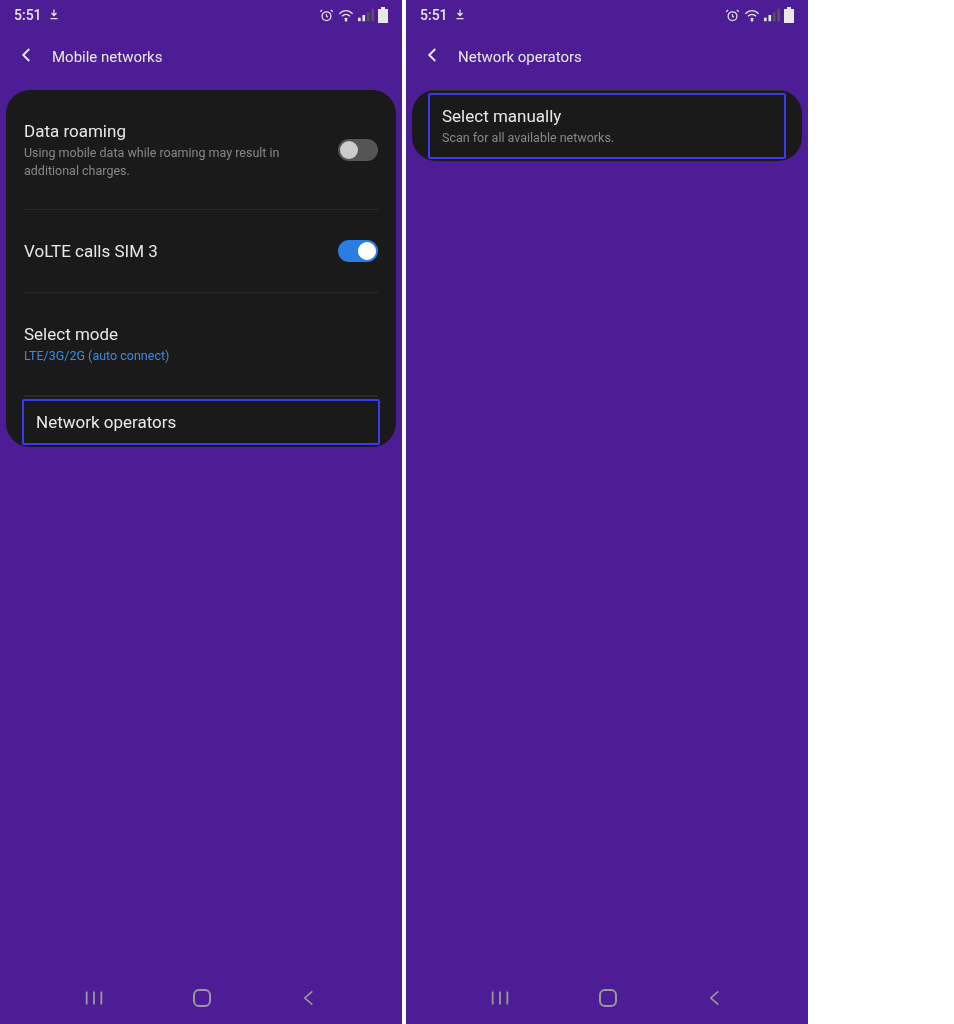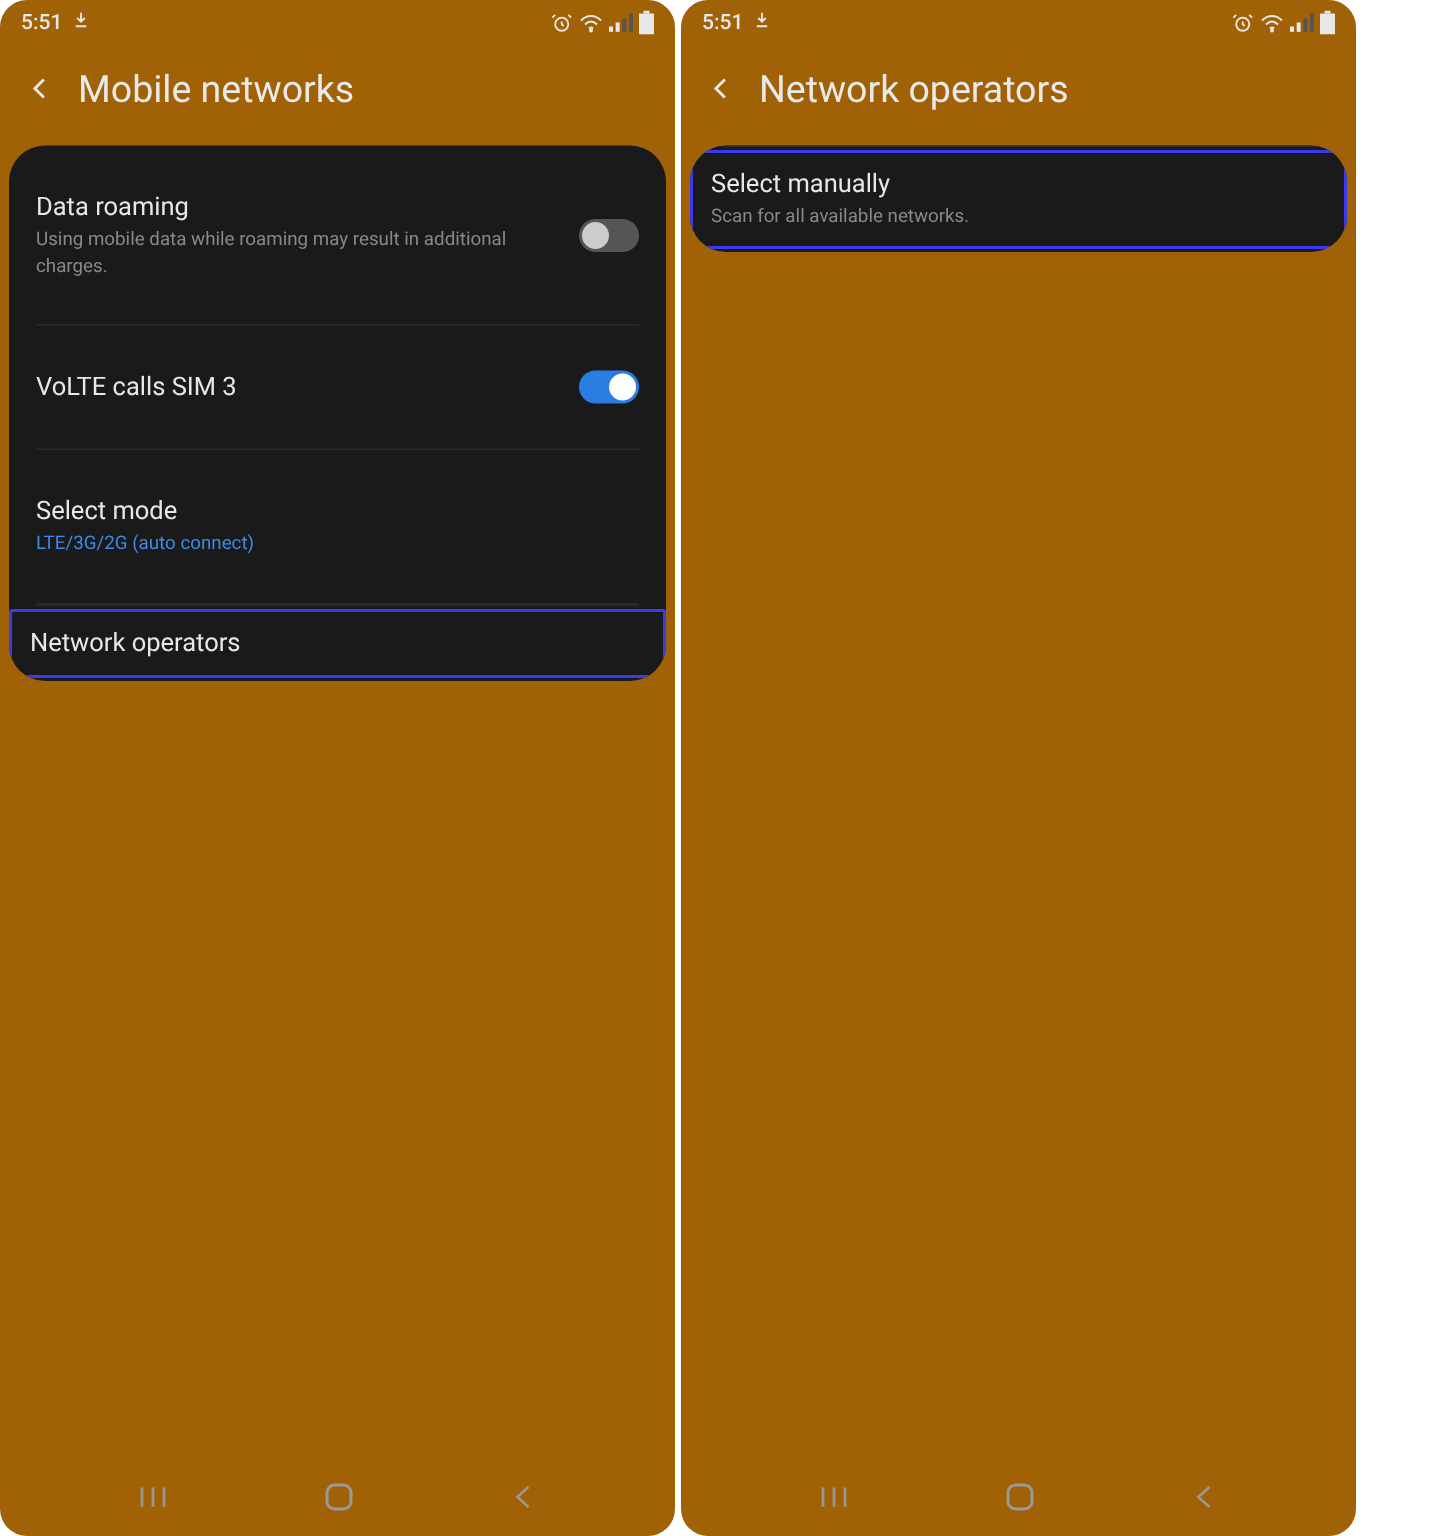--- a/index.html
+++ b/index.html
@@ -5,26 +5,25 @@
   * { box-sizing: border-box; margin: 0; padding: 0; }
   body {
     background: #fff;
     font-family: -apple-system, "Segoe UI", Roboto, Arial, sans-serif;
     width: 954px;
     height: 1024px;
     display: flex;
     gap: 4px;
   }
   .phone {
-    width: 450px;
+    width: 402px;
     height: 1024px;
-    background: #a16207;
+    background: #4c1d95;
     position: relative;
     overflow: hidden;
-    border-radius: 18px;
   }
   .status-bar {
     height: 30px;
     display: flex;
     align-items: center;
     justify-content: space-between;
     padding: 0 14px;
     color: #e8e8e8;
     font-size: 14px;
     font-weight: 500;
@@ -33,21 +32,21 @@
   .status-right { display: flex; align-items: center; gap: 4px; }
   .status-right svg { display: block; }
   .header {
     display: flex;
     align-items: center;
     gap: 16px;
     padding: 16px 18px 18px 18px;
     color: #eee;
   }
   .header-title {
-    font-size: 25px;
+    font-size: 15px;
     font-weight: 400;
     color: #eaeaea;
   }
   .card {
     background: #1a1a1a;
     margin: 4px 6px 0 6px;
     border-radius: 24px;
     overflow: hidden;
   }
   .row {
@@ -92,21 +91,21 @@
     position: absolute;
     top: 2px;
   }
   .toggle.off .toggle-knob { left: 2px; background:#ccc; }
   .toggle.on  .toggle-knob { right: 2px; background:#fff; }
   .highlight {
     outline: 2.5px solid #3a3af0;
     outline-offset: -2px;
     border-radius: 2px;
   }
-  .row.highlight { border-radius:2px; padding:12px 14px; margin:2px 0;justify-content:center; }
+  .row.highlight { border-radius:2px; padding:12px 14px; margin:2px 16px;justify-content:center; }
   .nav-bar {
     position: absolute;
     bottom: 10px;
     left: 0; right: 0;
     display: flex;
     justify-content: space-around;
     align-items: center;
     padding: 0 40px;
   }
   .nav-btn { color: #888; }

